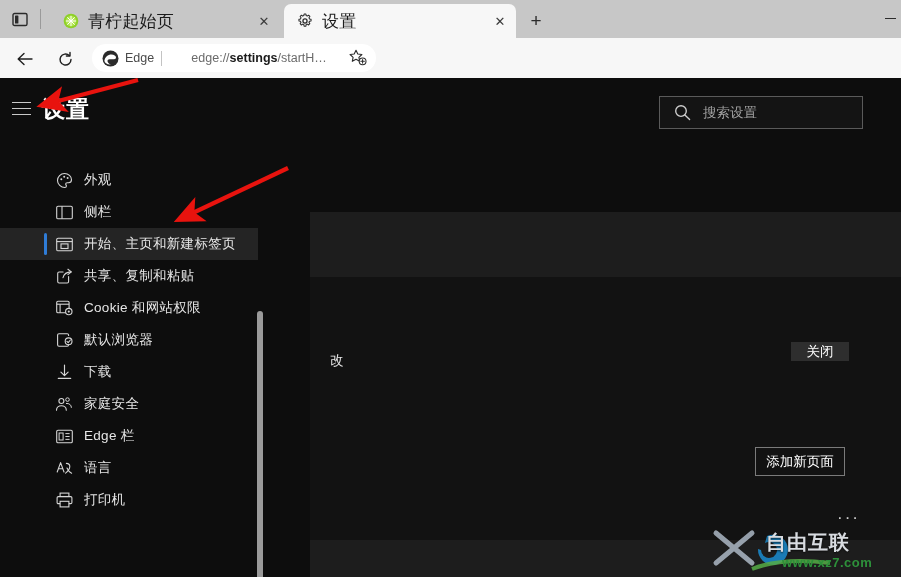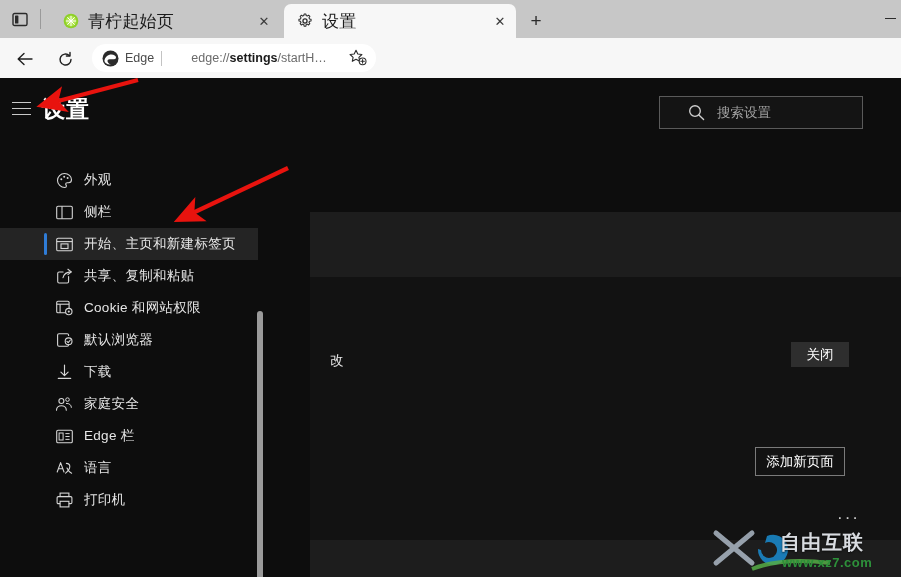--- a/index.html
+++ b/index.html
@@ -112,21 +112,21 @@
     cursor: pointer; display:flex; flex-direction: column; justify-content: center;
   }
   .hamburger i { display: block; width: 19px; height: 1.5px; background: #c8c8c8; margin: 2.5px 0; }
   .s-title {
     position: absolute; left: 42px; top: 16px;
     font-size: 23px; color: #ffffff; font-weight: 600; letter-spacing: 1px;
   }
   .s-search {
     position: absolute; left: 659px; top: 18px; width: 204px; height: 33px;
     background: #141414; border: 1px solid #5a5a5a;
-    display: flex; align-items: center; padding-left: 28px;
+    display: flex; align-items: center; padding-left: 14px;
   }
   .s-search-icon { width: 17px; height: 17px; flex: 0 0 17px; margin-right: 12px; }
   .s-search-ph { font-size: 13.5px; color: #a2a2a2; }
 
   .s-divider {
     position: absolute; left: 310px; top: 72px; width: 591px; height: 1px;
     background: #4a4a4a;
   }
 
   
@@ -200,21 +200,21 @@
   }
 
   
   .watermark {
     position: absolute; left: 712px; top: 527px; width: 189px; height: 50px;
     pointer-events: none; opacity: .92;
   }
   .wm-text {
     position: absolute; left: 54px; top: 2px;
     font-size: 20px; font-weight: 700; color: #e9edf2;
-    letter-spacing: 1px; text-shadow: 0 1px 2px rgba(0,0,0,.7); margin-left: 14px;
+    letter-spacing: 1px; text-shadow: 0 1px 2px rgba(0,0,0,.7);
   }
   .wm-url {
     position: absolute; left: 70px; top: 28px;
     font-size: 13px; font-weight: 700; color: #2f9a3d; letter-spacing: .5px;
   }
 </style>
 </head>
 <body>
 
 <div id="app">
@@ -568,21 +568,21 @@
 
       <div class="s-scrollbar"></div>
     </div>
 
     <div class="s-main">
 
       <div class="panel panel-a"></div>
 
       <div class="card">
         <div class="row-text" style="left:20px; top:75px;">改</div>
-        <div class="btn-fill" style="left:481px; top:65px; width:58px; height:25px;">关闭</div>
+        <div class="btn-fill" style="left:481px; top:65px; width:58px; height:19px;">关闭</div>
 
         <div class="btn-outline" style="left:445px; top:170px; width:90px; height:29px;">添加新页面</div>
 
         <div class="ellipsis-btn" style="left:527px; top:232px;">···</div>
 
         <div class="row-text" style="left:8px; top:276px;">的所有标签页</div>
         <div class="btn-outline" style="left:360px; top:267px; width:179px; height:31px;">使用所有已打开的标签页</div>
       </div>
     </div>
 

